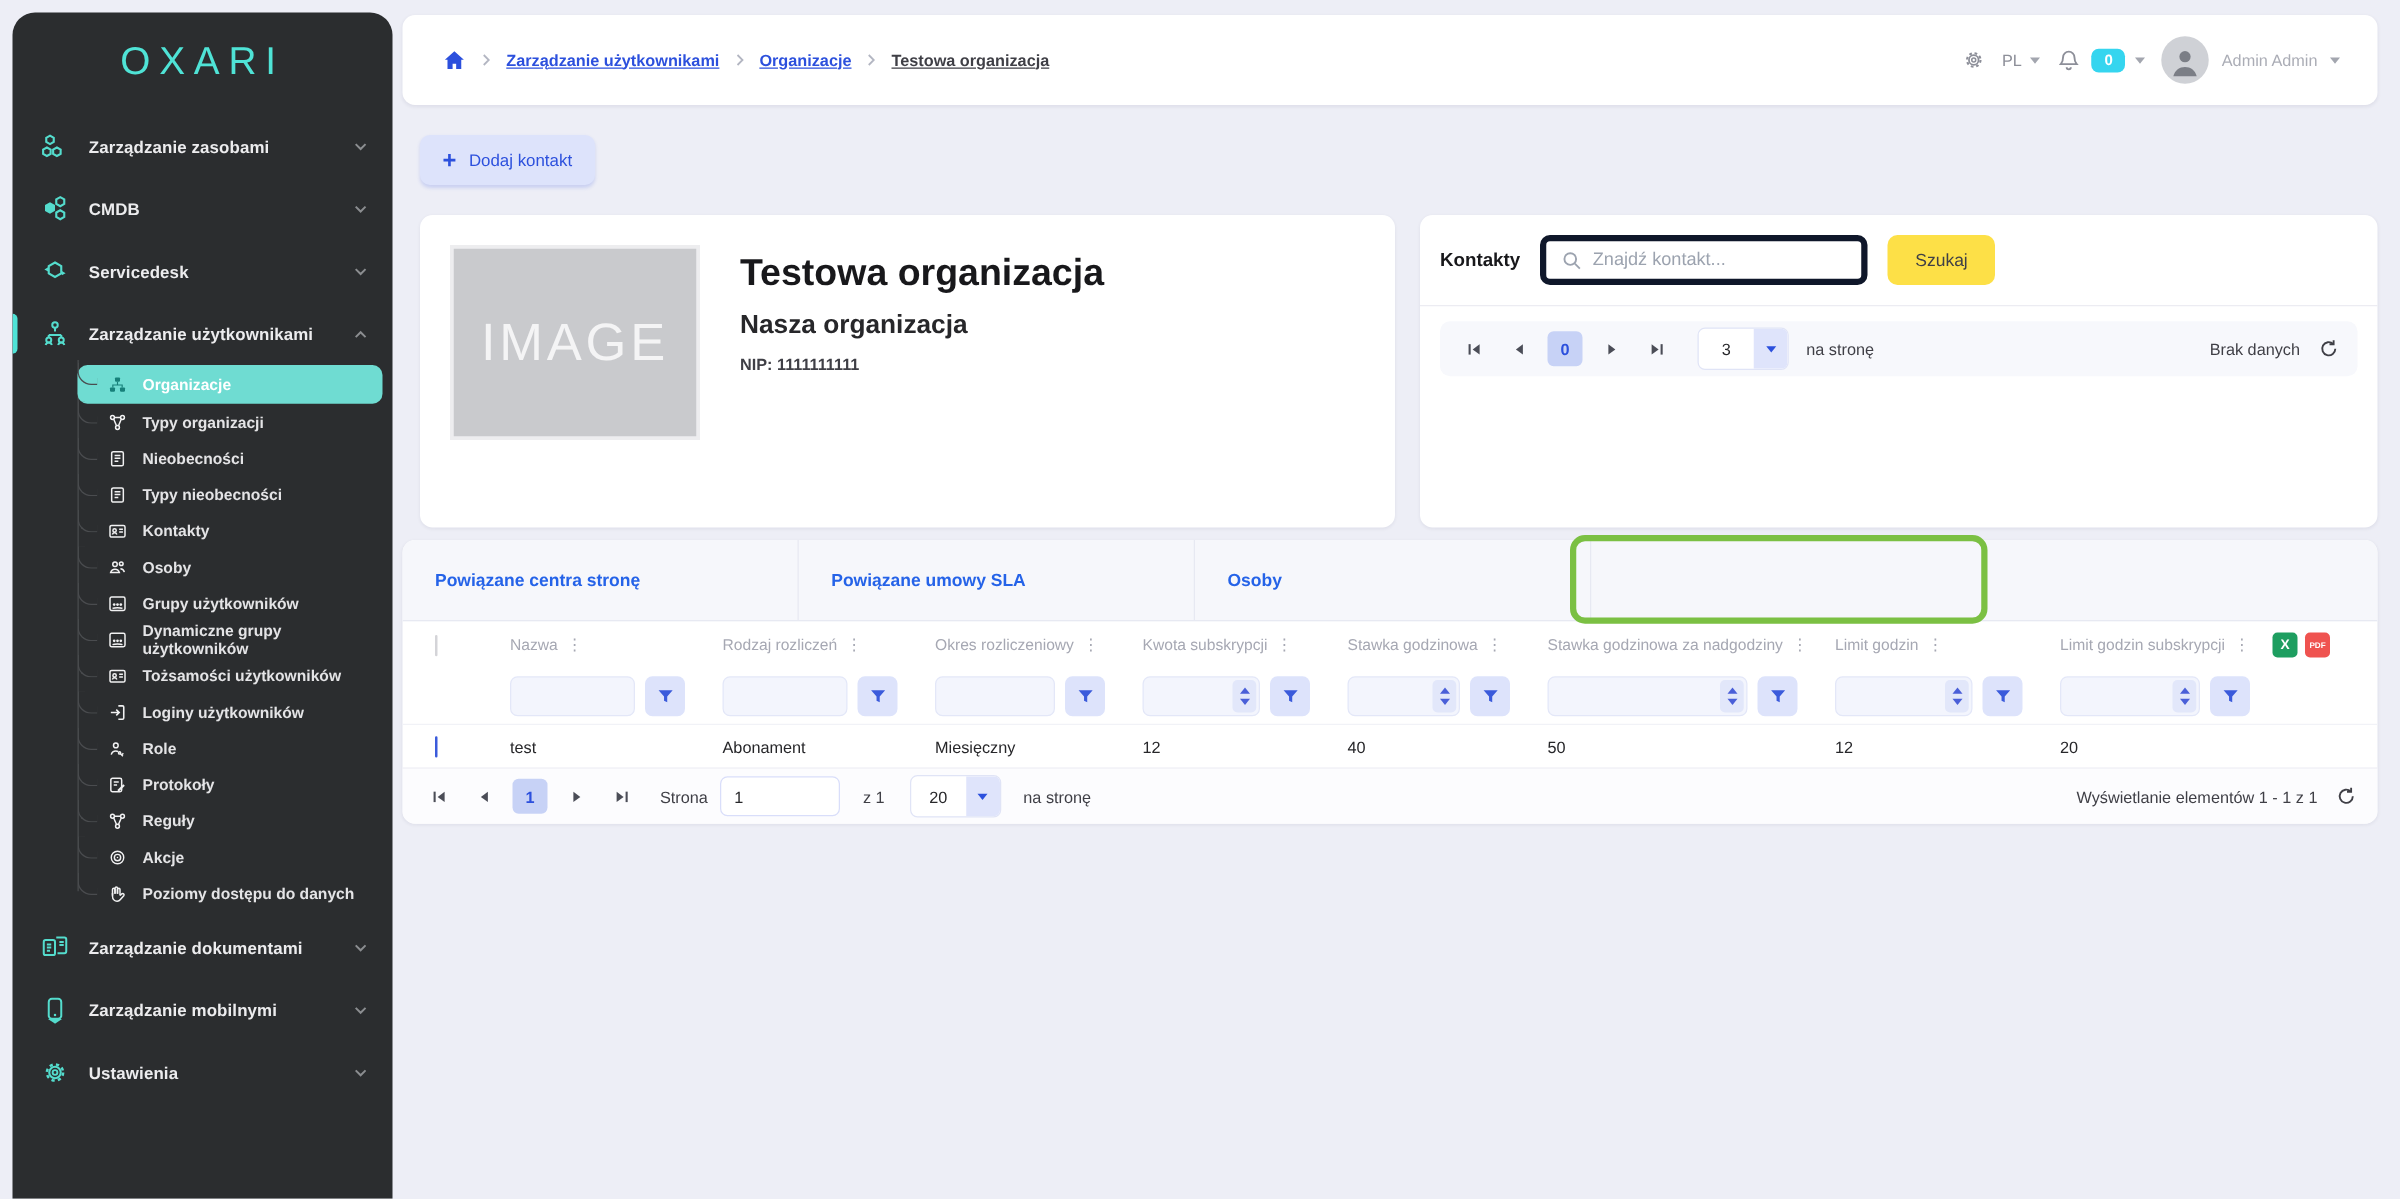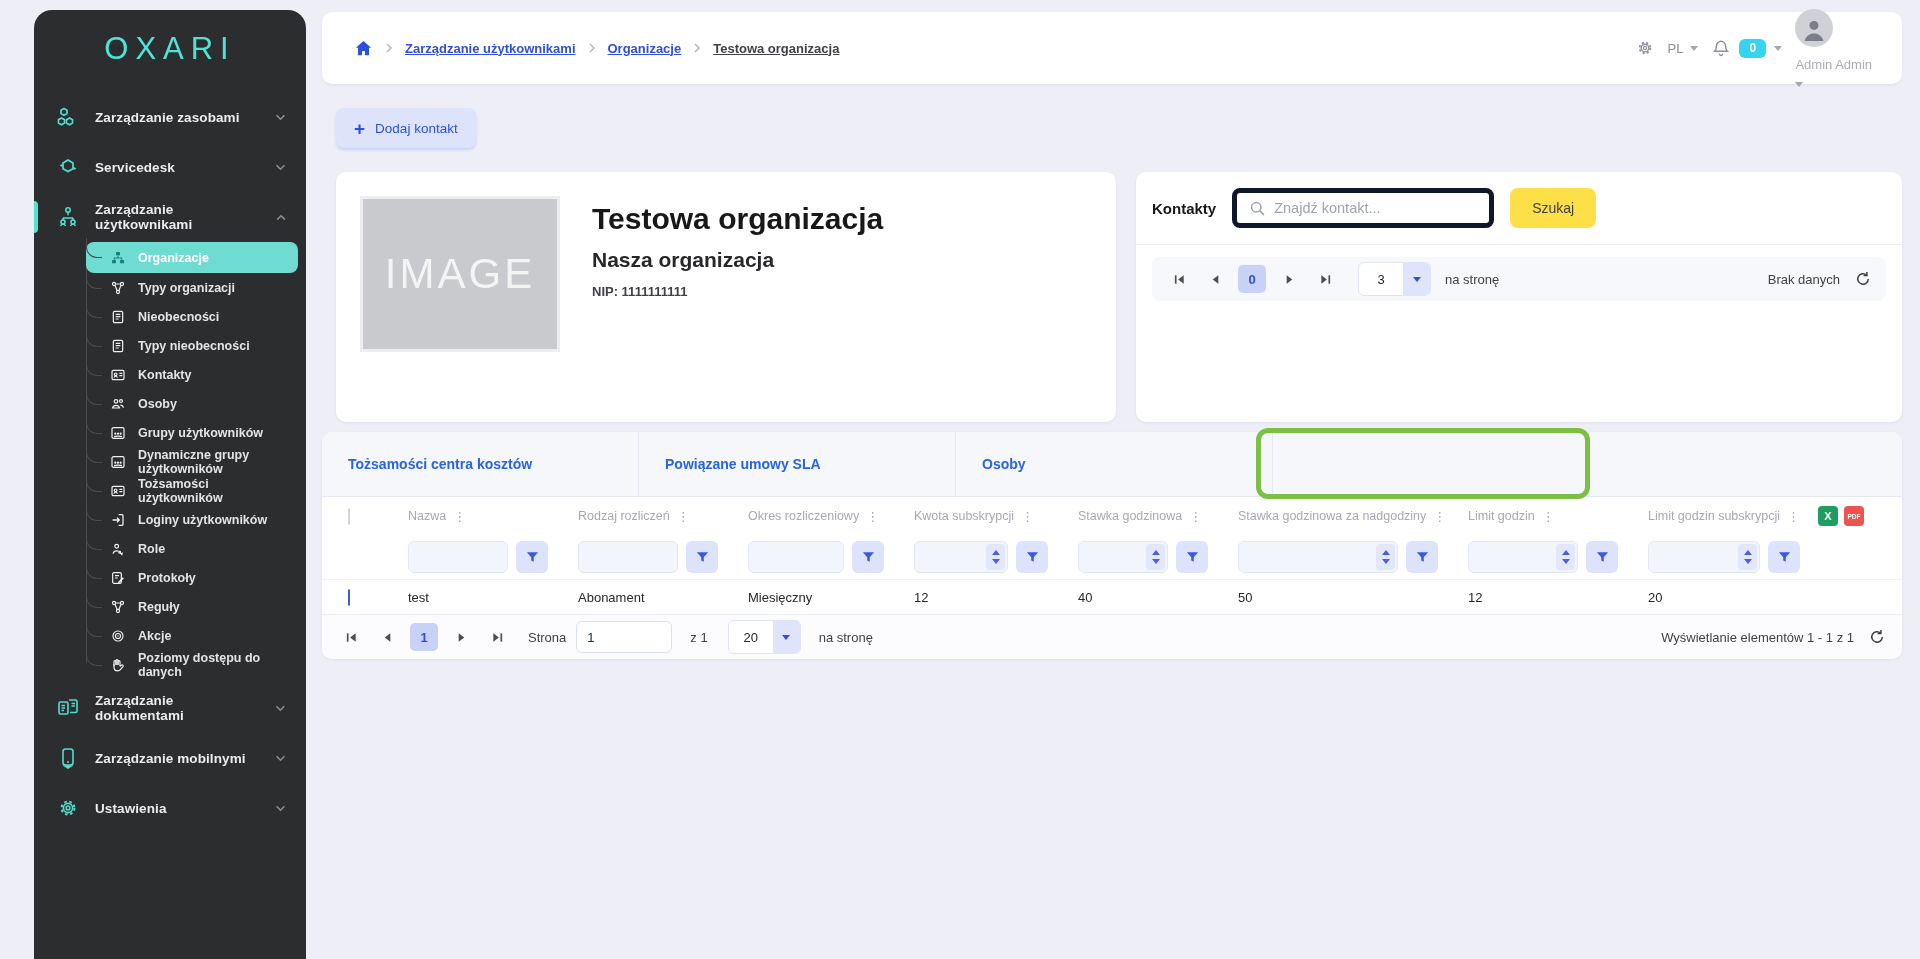--- a/index.html
+++ b/index.html
@@ -8,22 +8,22 @@
     font-family: "Liberation Sans", "DejaVu Sans", sans-serif;
     background: #edeef6;
     color: #27272a;
     position: relative;
     font-size: 13px;
   }
   svg { display: block; }
 
   
   .sidebar {
-    position: absolute; left: 10px; top: 10px; width: 272px; height: 949px;
-    background: #2b2d2f; border-radius: 18px 18px 0 0; overflow: hidden; margin-left: 24px;
+    position: absolute; left: 10px; top: 10px; width: 304px; height: 949px;
+    background: #2b2d2f; border-radius: 18px 18px 0 0; overflow: hidden;
   }
   .logo {
     height: 78px; display: flex; align-items: center; justify-content: center;
     color: #4fe3d6; font-size: 31px; letter-spacing: 7px; font-weight: 400;
   }
   .sb-item {
     position: relative; height: 42px; display: flex; align-items: center;
     gap: 15px; padding: 0 20px 0 22px; cursor: pointer; margin-top: 8px;
   }
   .sb-item .sb-ico { width: 24px; height: 24px; color: #54dccd; flex: none; }
@@ -61,21 +61,21 @@
   .bc-home { color: #2c50dd; cursor: pointer; }
   .bc-sep { color: #b3b6c2; }
   .bc-link { color: #2c50dd; font-weight: 700; text-decoration: underline; font-size: 13px; cursor: pointer; }
   .bc-current { color: #3f3f46; font-weight: 700; text-decoration: underline; font-size: 13px; cursor: pointer; }
   .top-controls { display: flex; align-items: center; gap: 13px; color: #8d8f99; }
   .lang { display: flex; align-items: center; gap: 7px; cursor: pointer; }
   .lang-code { font-size: 13px; color: #8d8f99; }
   .caret-down { width: 0; height: 0; border-left: 4.5px solid transparent; border-right: 4.5px solid transparent; border-top: 5.5px solid #a3a6af; }
   .notif { display: flex; align-items: center; gap: 8px; cursor: pointer; }
   .badge { min-width: 27px; height: 19px; background: #35d5ef; color: #fff; border-radius: 6px; font-size: 12px; font-weight: 700; display: grid; place-items: center; padding: 0 6px; }
-  .user { display: flex; align-items: flex-start; gap: 10px; cursor: pointer; flex-direction: column; }
+  .user { display: flex; align-items: center; gap: 10px; cursor: pointer; }
   .avatar { width: 38px; height: 38px; border-radius: 50%; background: #cfd1d6; overflow: hidden; display: grid; place-items: center; }
   .user-name { font-size: 13px; color: #abadb6; }
 
   
   .actions { margin-top: 24px; margin-left: 14px; display: flex; gap: 13px; }
   .act-btn {
     height: 40px; display: flex; align-items: center; gap: 10px; padding: 0 18px;
     background: #dde3fb; border: none; border-radius: 8px; cursor: pointer;
     color: #2c50dd; font-size: 13.5px; font-weight: 500; font-family: inherit;
     box-shadow: 0 2px 3px rgba(44,80,221,.18);
@@ -337,20 +337,29 @@
     <svg class="sb-ico">
         <use href="#i-hex3"></use>
       </svg>
     <span class="sb-label">Zarządzanie zasobami</span>
     <svg class="sb-chev" width="11" height="7">
         <use href="#i-chev-d"></use>
       </svg>
   </div>
   <div class="sb-item">
     <svg class="sb-ico">
+        <use href="#i-cmdb"></use>
+      </svg>
+    <span class="sb-label">CMDB</span>
+    <svg class="sb-chev" width="11" height="7">
+        <use href="#i-chev-d"></use>
+      </svg>
+  </div>
+  <div class="sb-item">
+    <svg class="sb-ico">
         <use href="#i-service"></use>
       </svg>
     <span class="sb-label">Servicedesk</span>
     <svg class="sb-chev" width="11" height="7">
         <use href="#i-chev-d"></use>
       </svg>
   </div>
   <div class="sb-item expanded">
     <svg class="sb-ico">
         <use href="#i-users"></use>
@@ -593,21 +602,21 @@
               <use href="#i-refresh"></use>
             </svg>
         </div>
       </div>
     </div>
   </div>
 
   <div class="lower-card">
     <div class="tabs">
       <div class="tab">
-        <span>Tożsamości centra kosztów</span>
+        <span>Powiązane centra stronę</span>
       </div>
       <div class="tab">
         <span>Powiązane umowy SLA</span>
       </div>
       <div class="tab">
         <span>Osoby</span>
       </div>
       <div class="tabs-filler"></div>
     </div>
 

